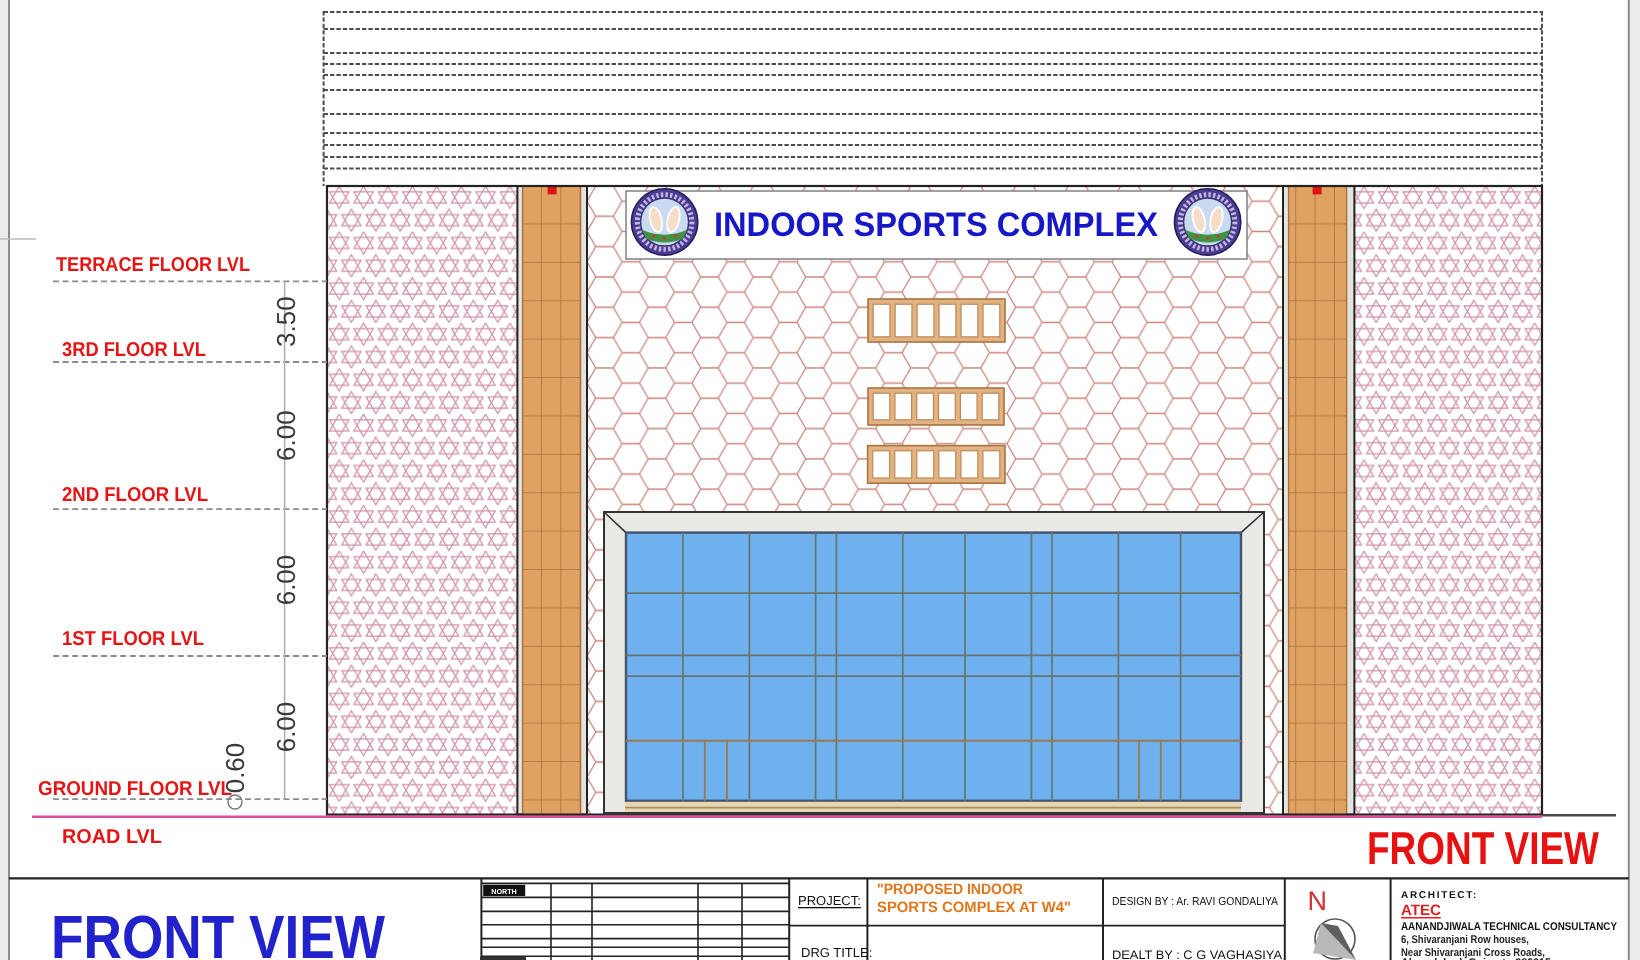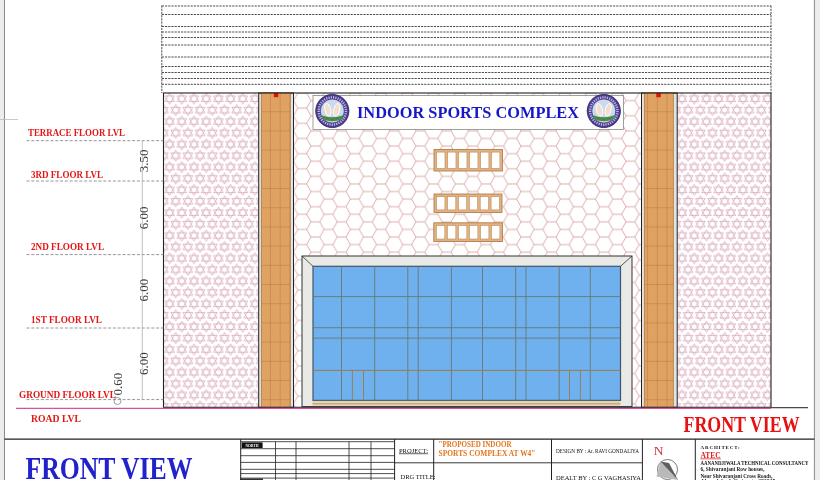--- a/index.html
+++ b/index.html
@@ -1,17 +1,17 @@
 <!DOCTYPE html>
 <html><head>
 <meta charset="utf-8">
 <style>
   html,body{margin:0;padding:0;background:#fff;}
   #page{position:relative;width:820px;height:480px;background:#ffffff;overflow:hidden;
-        font-family:Liberation Serif, serif;}
+        font-family:Liberation Sans, sans-serif;}
   svg{display:block;}
 </style>
 </head>
 <body>
 <div id="page">
 <svg width="820" height="480" viewBox="0 0 820 480">
 <defs>
   <pattern id="hex" patternUnits="userSpaceOnUse" width="26.25" height="15.16" x="293.5" y="93">
     <g stroke="#cb837c" stroke-width="0.65" fill="none">
       <path d="M0,7.58 L4.375,0 M4.375,0 L13.125,0 M13.125,0 L17.5,7.58 M17.5,7.58 L13.125,15.16 M13.125,15.16 L4.375,15.16 M4.375,15.16 L0,7.58 M17.5,7.58 L26.25,7.58"></path>

